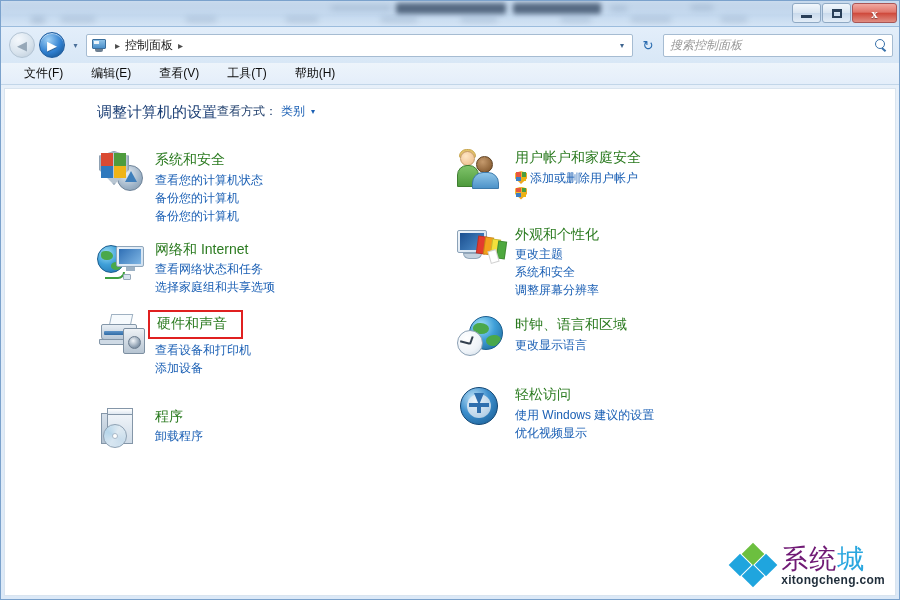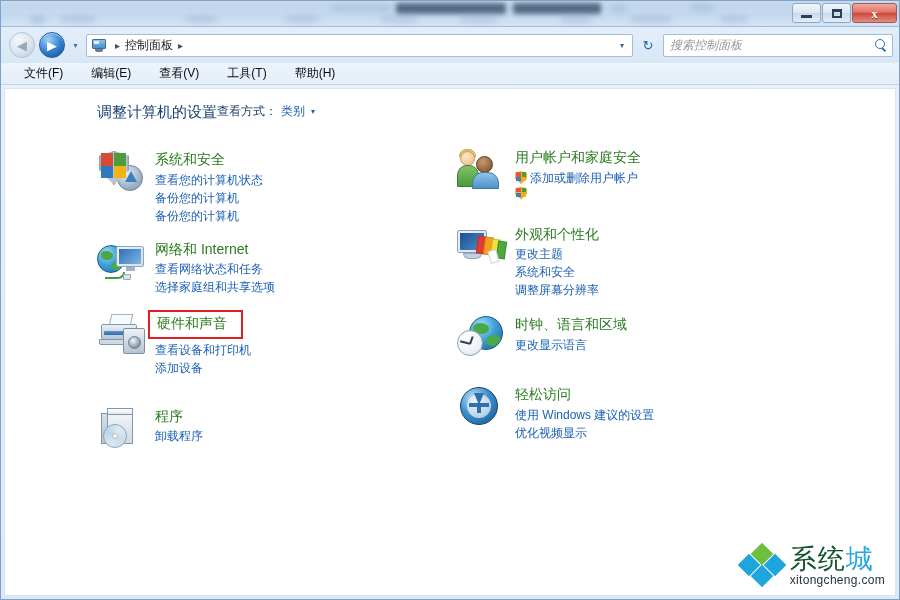--- a/index.html
+++ b/index.html
@@ -445,23 +445,23 @@
   .dia { position:absolute; width:16px; height:16px; transform: rotate(45deg); }
   .dia.g { left:14px; top:0px; background:#6cbf3f; }
   .dia.b1{ left:1px; top:11px; background:#1fa5de; }
   .dia.b2{ left:27px; top:11px; background:#1fa5de; }
   .dia.b3{ left:14px; top:22px; background:#1fa5de; }
   #wmtext { position:relative; }
   #wmname {
     font-size: 27px; color:#2aa7df; letter-spacing:1px;
     font-family:"DejaVu Sans","Liberation Sans",sans-serif; line-height:1;
   }
-  #wmname .c1 { color:#14532d; }
+  #wmname .c1 { color:#701a75; }
   #wmurl {
-    font-size: 12px; color:#1f2d3a; font-weight:normal; letter-spacing:.3px;
+    font-size: 12px; color:#1f2d3a; font-weight:bold; letter-spacing:.3px;
     margin-top:1px;
   }
 </style>
 </head>
 <body>
 
 <div id="window">
 
   <div id="titlebar">
 

